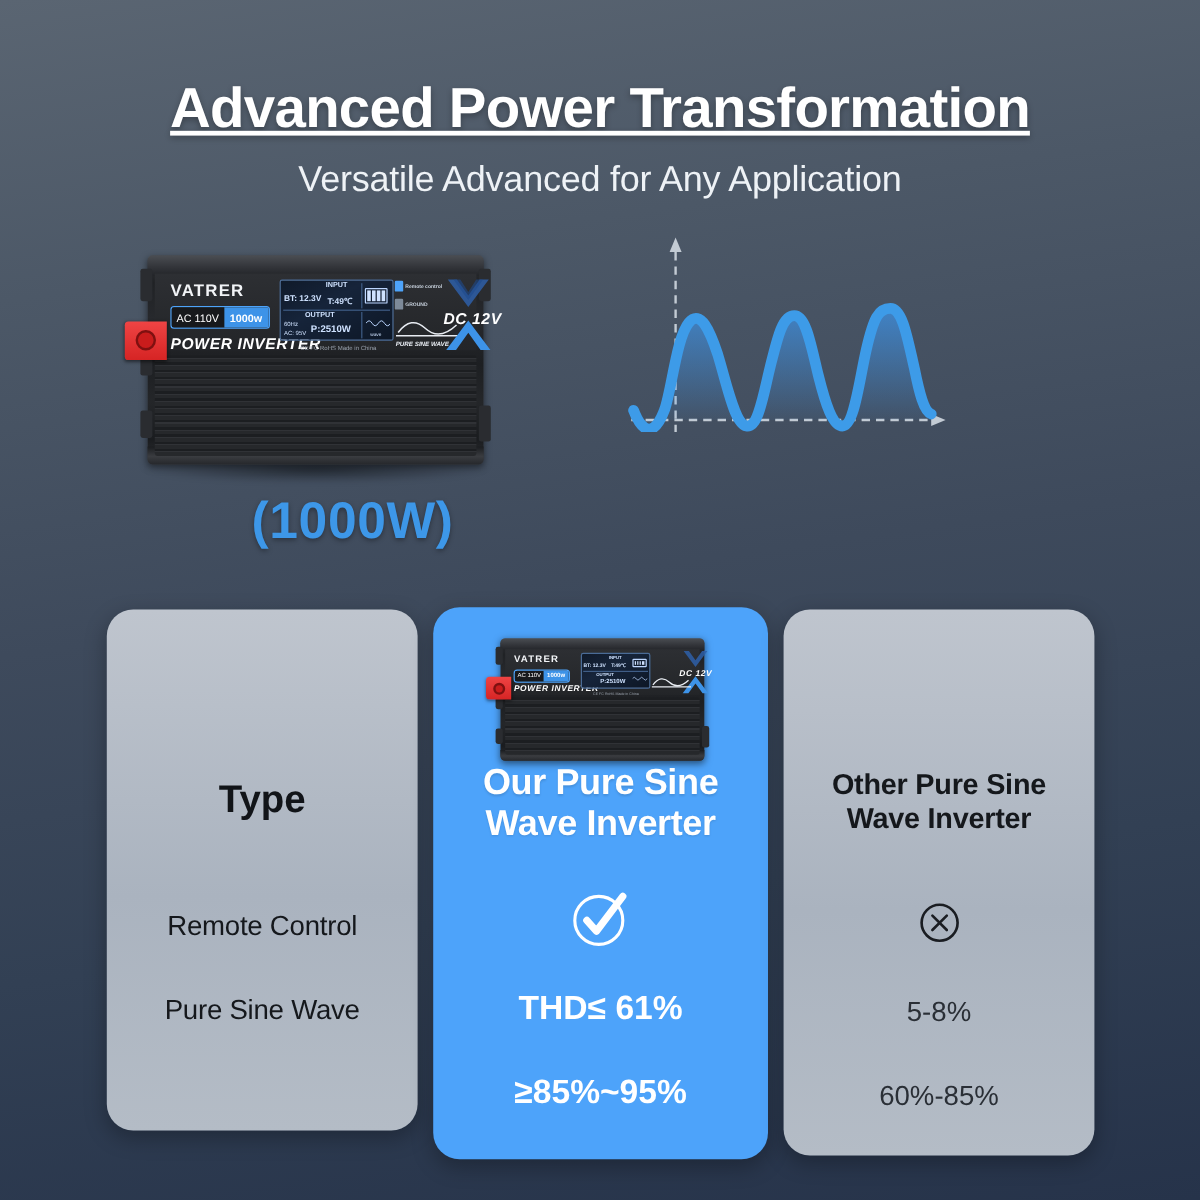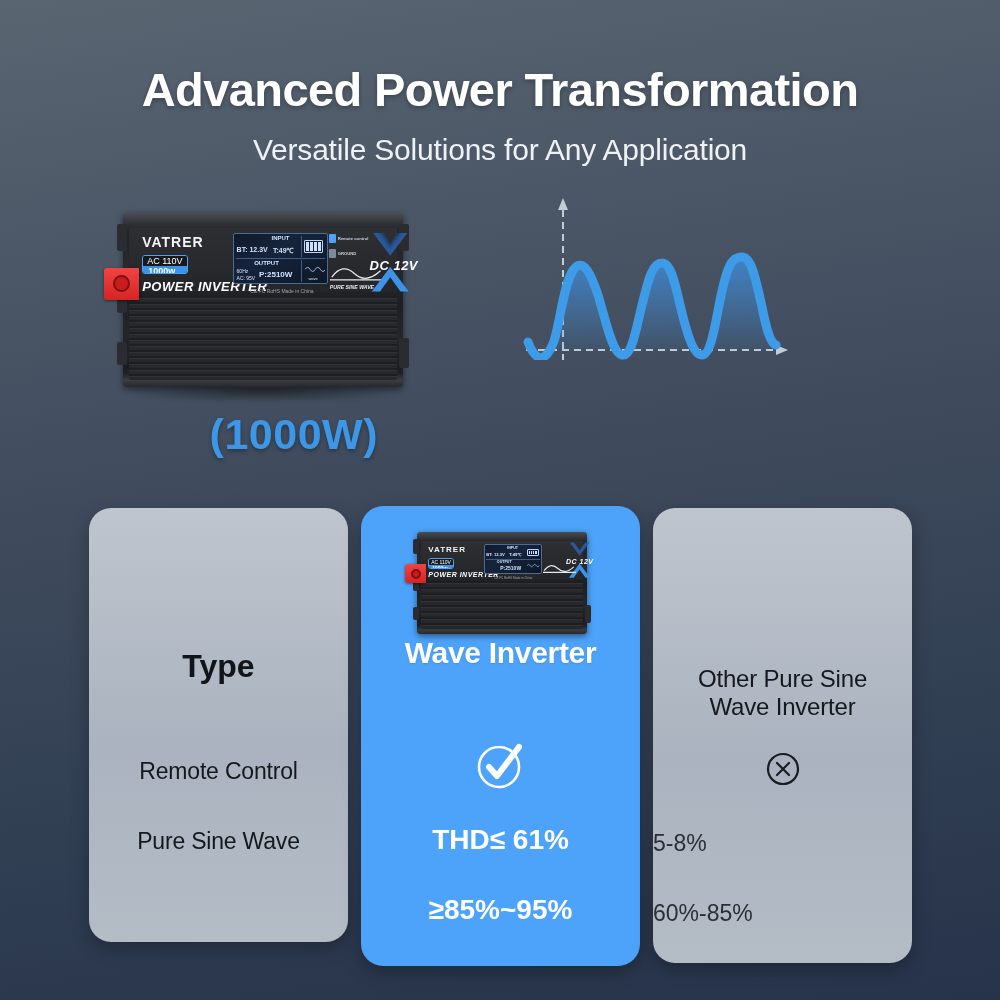--- a/index.html
+++ b/index.html
@@ -9,20 +9,21 @@
     background:linear-gradient(172deg,#5a6572 0%, #4c5867 22%, #3e4a5c 48%, #324054 72%, #26334a 100%);
     position:relative;
   }
   .stage { position:absolute; inset:0; }
 
   
   .hdr { position:absolute; left:0; right:0; top:62px; text-align:center; }
   .hdr h1 {
     font-size:47px; font-weight:bold; color:#ffffff; letter-spacing:-0.6px;
     text-shadow:0 2px 5px rgba(0,0,0,.30);
+    text-decoration:underline;
   }
   .hdr h2 {
     margin-top:16px; font-size:30px; font-weight:normal; color:#eef2f6;
     letter-spacing:-0.2px;
   }
 
   
   .hero-inv { position:absolute; left:104px; top:205px; width:318px; height:190px; }
   .watt-wrap { position:absolute; left:178px; top:410px; width:200px; text-align:right;
     font-size:43px; font-weight:bold; color:#3d97e8; letter-spacing:.5px;
@@ -78,21 +79,21 @@
   .inv .earL, .inv .earR {
     position:absolute; width:3%; background:#2a2c30; border-radius:2px;
   }
   .inv .earL { left:4.2%; }
   .inv .earR { right:4.2%; }
   .inv .brand {
     position:absolute; color:#f2f4f7; font-weight:bold; letter-spacing:1px;
   }
   .inv .badge {
     position:absolute; display:flex; align-items:stretch;
-    border-radius:3px; overflow:hidden; border:1px solid #4da3fa;flex-direction:column;
+    border-radius:3px; overflow:hidden; border:1px solid #4da3fa;
   }
   .inv .badge .b1 { background:#17191c; color:#ffffff; display:flex; align-items:center; }
   .inv .badge .b2 { background:#3d93e8; color:#ffffff; display:flex; align-items:center; font-weight:bold; }
   .inv .pi {
     position:absolute; color:#ffffff; font-weight:bold; font-style:italic; letter-spacing:.5px;
   }
   .inv .lcd {
     position:absolute; background:linear-gradient(150deg,#101a2a 0%,#16243a 40%,#0d1726 100%);
     border:1px solid #4a6b96; border-radius:2px; overflow:hidden;
   }
@@ -141,40 +142,39 @@
     position:absolute; left:8px; right:8px; top:130px; text-align:center;
     font-size:30px; line-height:1.12; font-weight:bold; color:#ffffff;
     letter-spacing:-.3px; text-shadow:0 1px 2px rgba(0,0,0,.12);
   }
   .ours-val {
     position:absolute; left:0; right:0; text-align:center;
     font-size:28px; font-weight:bold; color:#ffffff;
   }
   .other-title {
     position:absolute; left:8px; right:8px; top:133px; text-align:center;
-    font-size:24px; line-height:1.18; font-weight:normal; color:#15181c;
+    font-size:24px; line-height:1.18; font-weight:bold; color:#15181c;
     letter-spacing:-.2px;
-    margin-top:24px;
   }
   .other-val {
-    position:absolute; left:0; right:0; text-align:left;
+    position:absolute; left:0; right:0; text-align:center;
     font-size:23px; color:#2a2f36;
   }
   .mini-inv { position:absolute; left:44px; top:22px; width:194px; height:110px; }
 
   .mark { position:absolute; left:50%; transform:translateX(-50%); }
 </style>
 </head>
 <body>
 
 <div class="stage">
 
   <div class="hdr">
     <h1>Advanced Power Transformation</h1>
-    <h2>Versatile Solutions for Any Application</h2>
+    <h2>Versatile Advanced for Any Application</h2>
   </div>
 
   <div class="hero-inv inv">
     <div class="shadow"></div>
     <div class="body"></div>
     <div class="topcap"></div>
     <div class="botcap"></div>
     <div class="face"></div>
     <div class="fins"></div>
     <div class="earL" style="top:10%;height:14%"></div>
@@ -325,20 +325,21 @@
         <svg style="position:absolute;left:83%;top:32%;width:14%;height:14%" viewBox="0 0 40 26">
           <path d="M20 1 L38 25 L30 25 L20 11 L10 25 L2 25 Z" fill="#3d93e8"></path>
         </svg>
         <svg style="position:absolute;left:71%;top:32%;width:17%;height:10%" viewBox="0 0 60 18">
           <path d="M2 13 Q14 -3 27 9 T56 6" fill="none" stroke="#e8ecf2" stroke-width="2"></path>
           <line x1="0" y1="16" x2="60" y2="16" stroke="#e8ecf2" stroke-width="2"></line>
         </svg>
       </div>
 
       <div class="ours-title">
+        <div>Our Pure Sine</div>
         <div>Wave Inverter</div>
       </div>
 
       <svg class="mark" style="top:232px;width:54px;height:54px" viewBox="0 0 54 54">
         <circle cx="25" cy="29" r="20" fill="none" stroke="#ffffff" stroke-width="2.6"></circle>
         <path d="M15 29 L23 38 L45 9" fill="none" stroke="#ffffff" stroke-width="6" stroke-linecap="round" stroke-linejoin="round"></path>
       </svg>
 
       <div class="ours-val" style="top:318px">THD≤ 61%</div>
       <div class="ours-val" style="top:388px">≥85%~95%</div>

